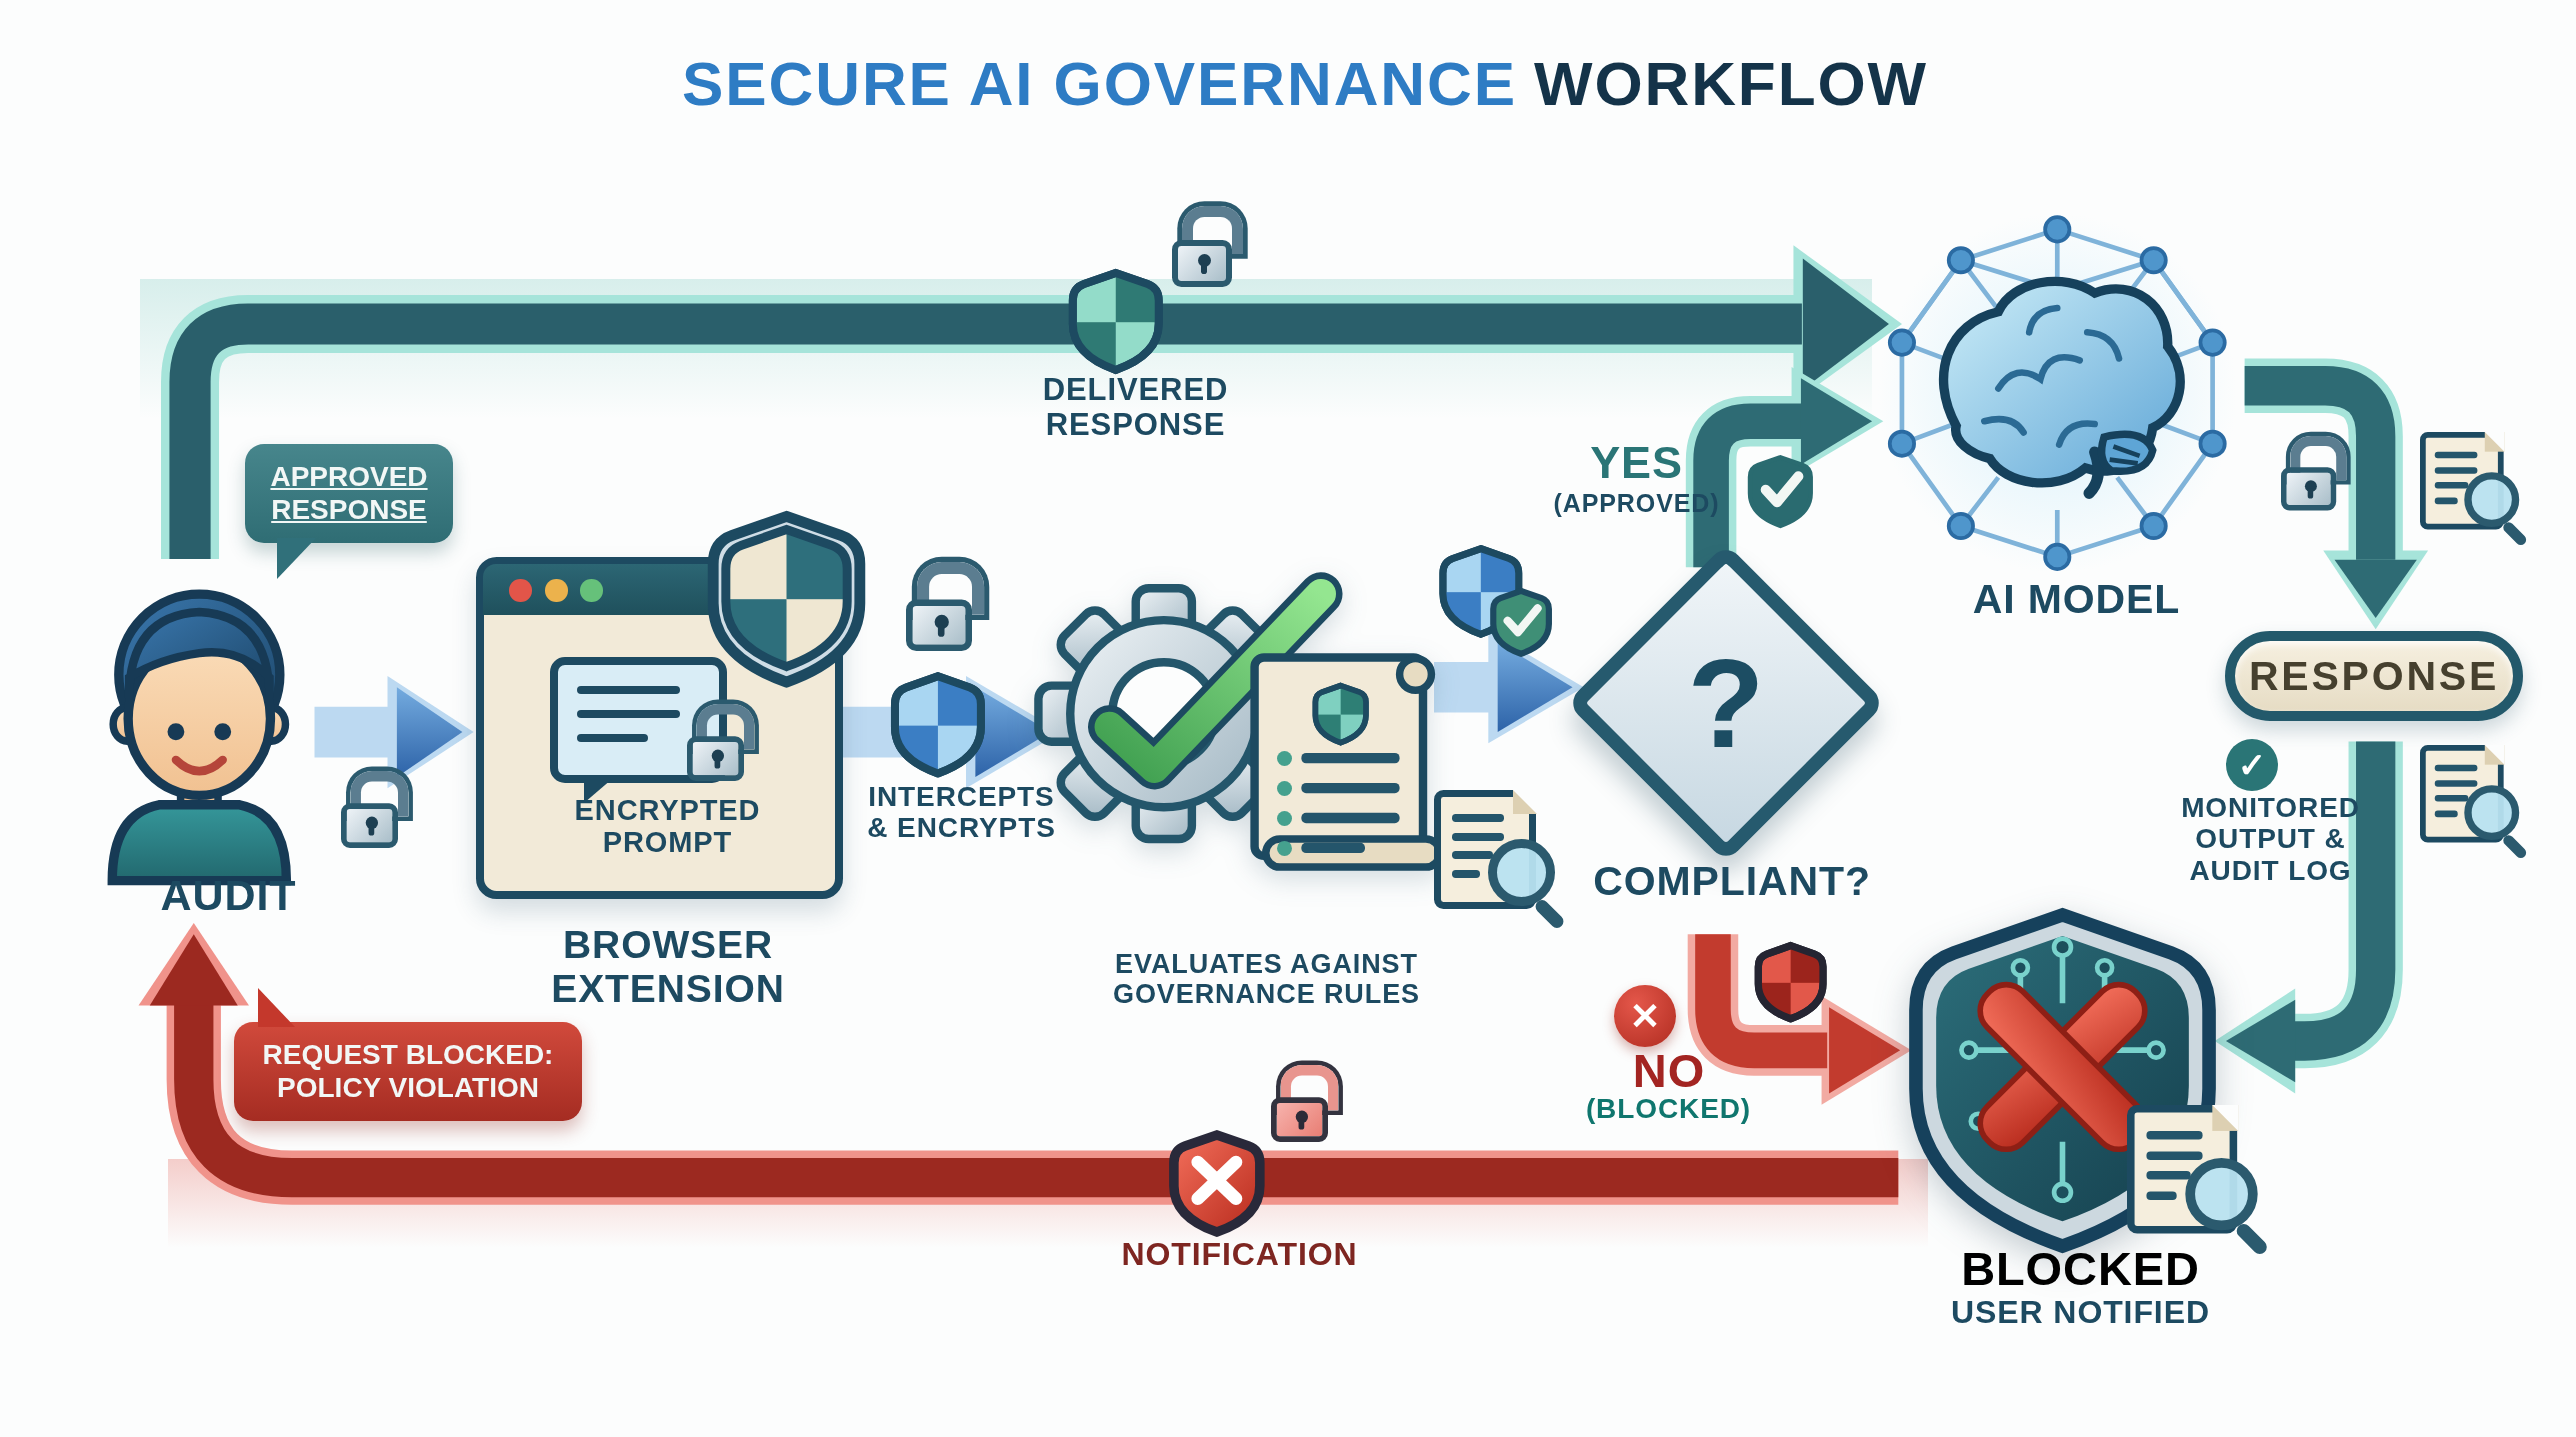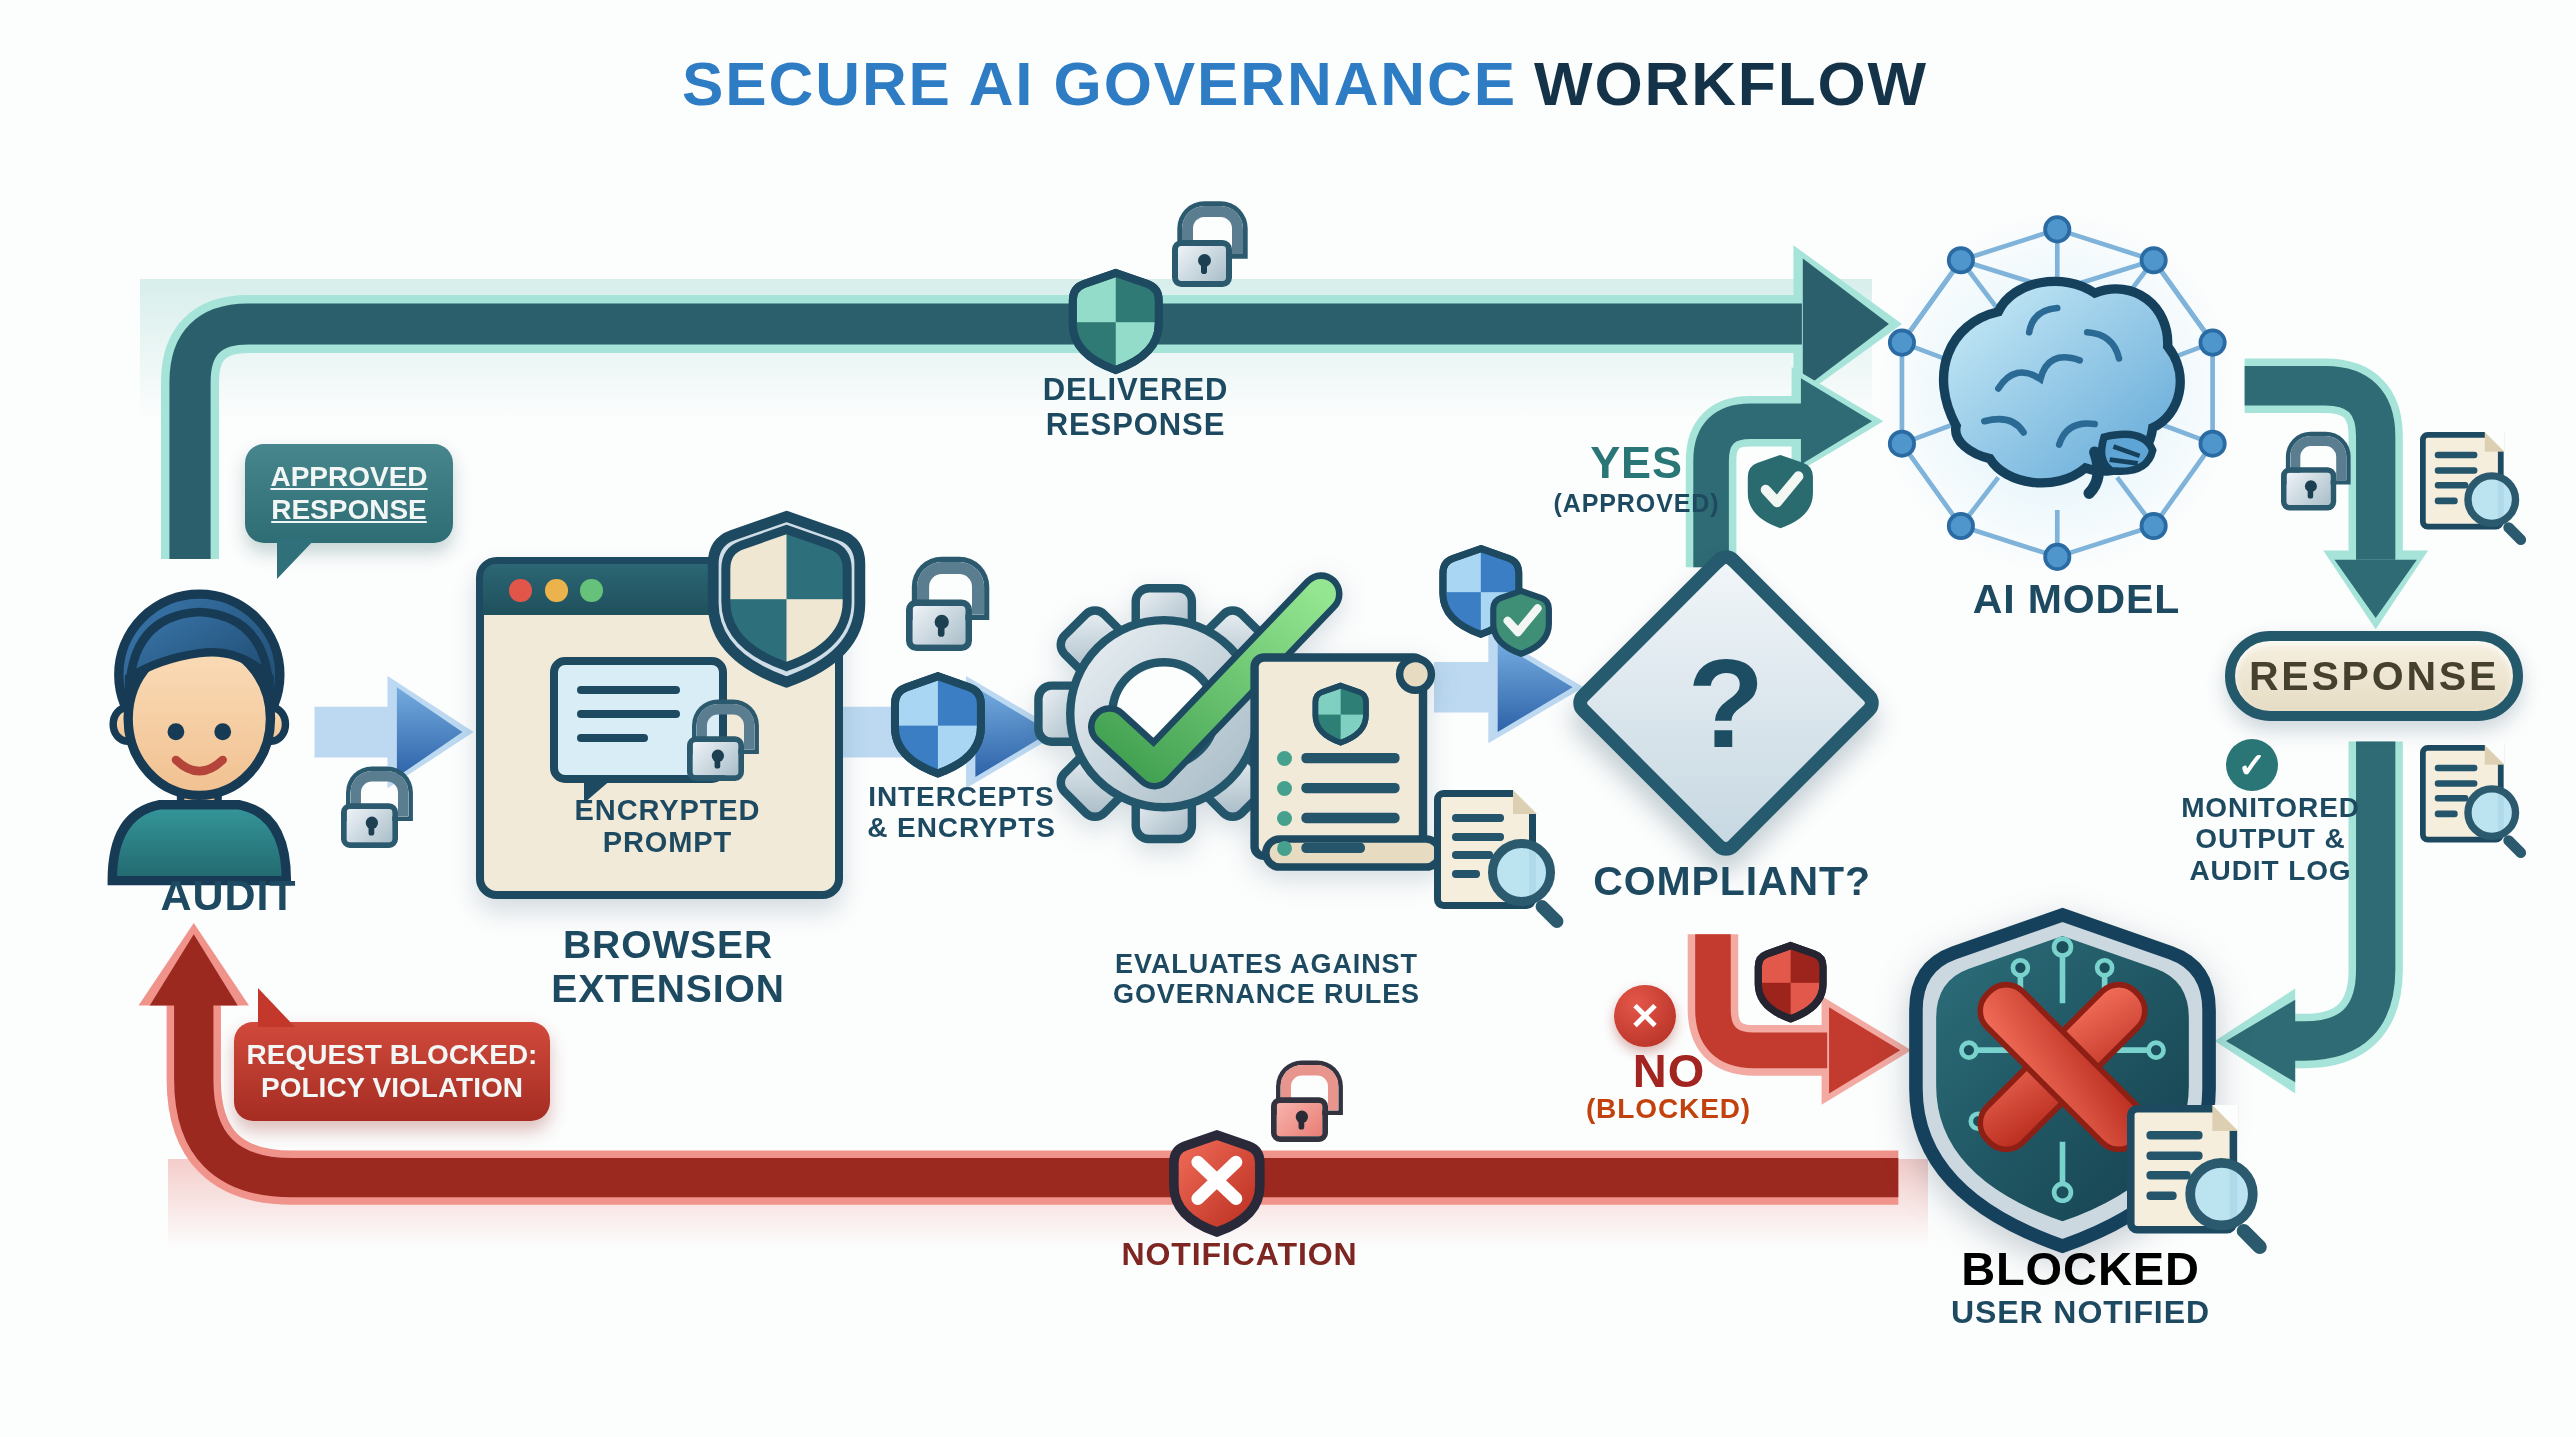--- a/index.html
+++ b/index.html
@@ -16,21 +16,21 @@
   
   #title{left:0;top:49px;width:2576px;text-align:center;font-size:62px;font-weight:bold;letter-spacing:1.9px;z-index:15;}
   #title .t1{color:#2e7cc4;} #title .t2{color:#143349;margin-left:17px;}
   
   .bubble{position:absolute;z-index:22;border-radius:19px;display:flex;align-items:center;justify-content:center;
           color:#f2f7f6;font-weight:bold;text-align:center;line-height:1.15;}
   #bubble-approved{left:245px;top:444px;width:208px;height:99px;font-size:28px;
      background:linear-gradient(180deg,#47868c,#2f6d74);box-shadow:0 9.4px 17px rgba(40,90,95,.25);text-decoration:underline;}
   #bubble-approved::after{content:"";position:absolute;left:32px;bottom:-36px;width:0;height:0;
      border-top:41px solid #30707a;border-right:39px solid transparent;}
-  #bubble-blocked{left:234px;top:1022px;width:316px;height:99px;font-size:28px;
+  #bubble-blocked{left:234px;top:1022px;width:348px;height:99px;font-size:28px;
      background:linear-gradient(180deg,#d14a3c,#a52c22);box-shadow:0 9.4px 17px rgba(150,45,35,.3);}
   #bubble-blocked::before{content:"";position:absolute;left:24px;top:-34px;width:0;height:0;
      border-bottom:39px solid #c4382c;border-right:37px solid transparent;}
   
   #browser-window{left:476px;top:557px;width:351px;height:326px;z-index:8;background:#f2ead8;
      border:8.4px solid #1d4a61;border-radius:20.6px;box-shadow:0 13px 24px rgba(40,80,100,.18);}
   #browser-titlebar{position:absolute;left:-0.9px;top:-0.9px;width:336px;height:51px;
      background:linear-gradient(180deg,#2c6674,#1f505c);border-radius:13px 13px 0 0;}
   .dot{position:absolute;top:15px;width:22.5px;height:22.5px;border-radius:50%;}
   .dot.r{left:26px;background:#e25549;} .dot.y{left:62px;background:#ecb24c;} .dot.g{left:97px;background:#66c17a;}
@@ -508,21 +508,21 @@
   <div class="label" style="left:844px;top:781px;width:201px;font-size:28px;z-index:15">INTERCEPTS &amp; ENCRYPTS</div>
 
   <div class="label" style="left:1081px;top:949px;width:337px;font-size:27px;z-index:15">EVALUATES AGAINST GOVERNANCE RULES</div>
 
   <div class="label" style="left:1565px;top:859px;width:300px;font-size:41px;z-index:15">COMPLIANT?</div>
 
   <div class="label" style="left:1540px;top:438px;width:159px;font-size:45px;color:#2a7576;z-index:15">YES</div>
   <div class="label" style="left:1498px;top:489px;width:243px;font-size:25px;z-index:15">(APPROVED)</div>
 
   <div class="label" style="left:1582px;top:1045px;width:140px;font-size:47px;color:#a32522;z-index:15">NO</div>
-  <div class="label" style="left:1546px;top:1093px;width:211px;font-size:28px;color:#c2410c;z-index:15">(BLOCKED)</div>
+  <div class="label" style="left:1546px;top:1093px;width:211px;font-size:28px;color:#0f766e;z-index:15">(BLOCKED)</div>
 
   <div class="label" style="left:1926px;top:577px;width:267px;font-size:41px;z-index:15">AI MODEL</div>
 
   <div class="label" style="left:2153px;top:792px;width:201px;font-size:28px;z-index:15">MONITORED OUTPUT &amp; AUDIT LOG</div>
 
   <div class="label" style="left:1930px;top:1243px;width:267px;font-size:47px;color:#000000;z-index:15">BLOCKED</div>
   <div class="label" style="left:1930px;top:1295px;width:267px;font-size:32px;z-index:15">USER NOTIFIED</div>
 
   <div class="label" style="left:1103px;top:1237px;width:239px;font-size:32px;color:#7e2621;z-index:15">NOTIFICATION</div>
 

